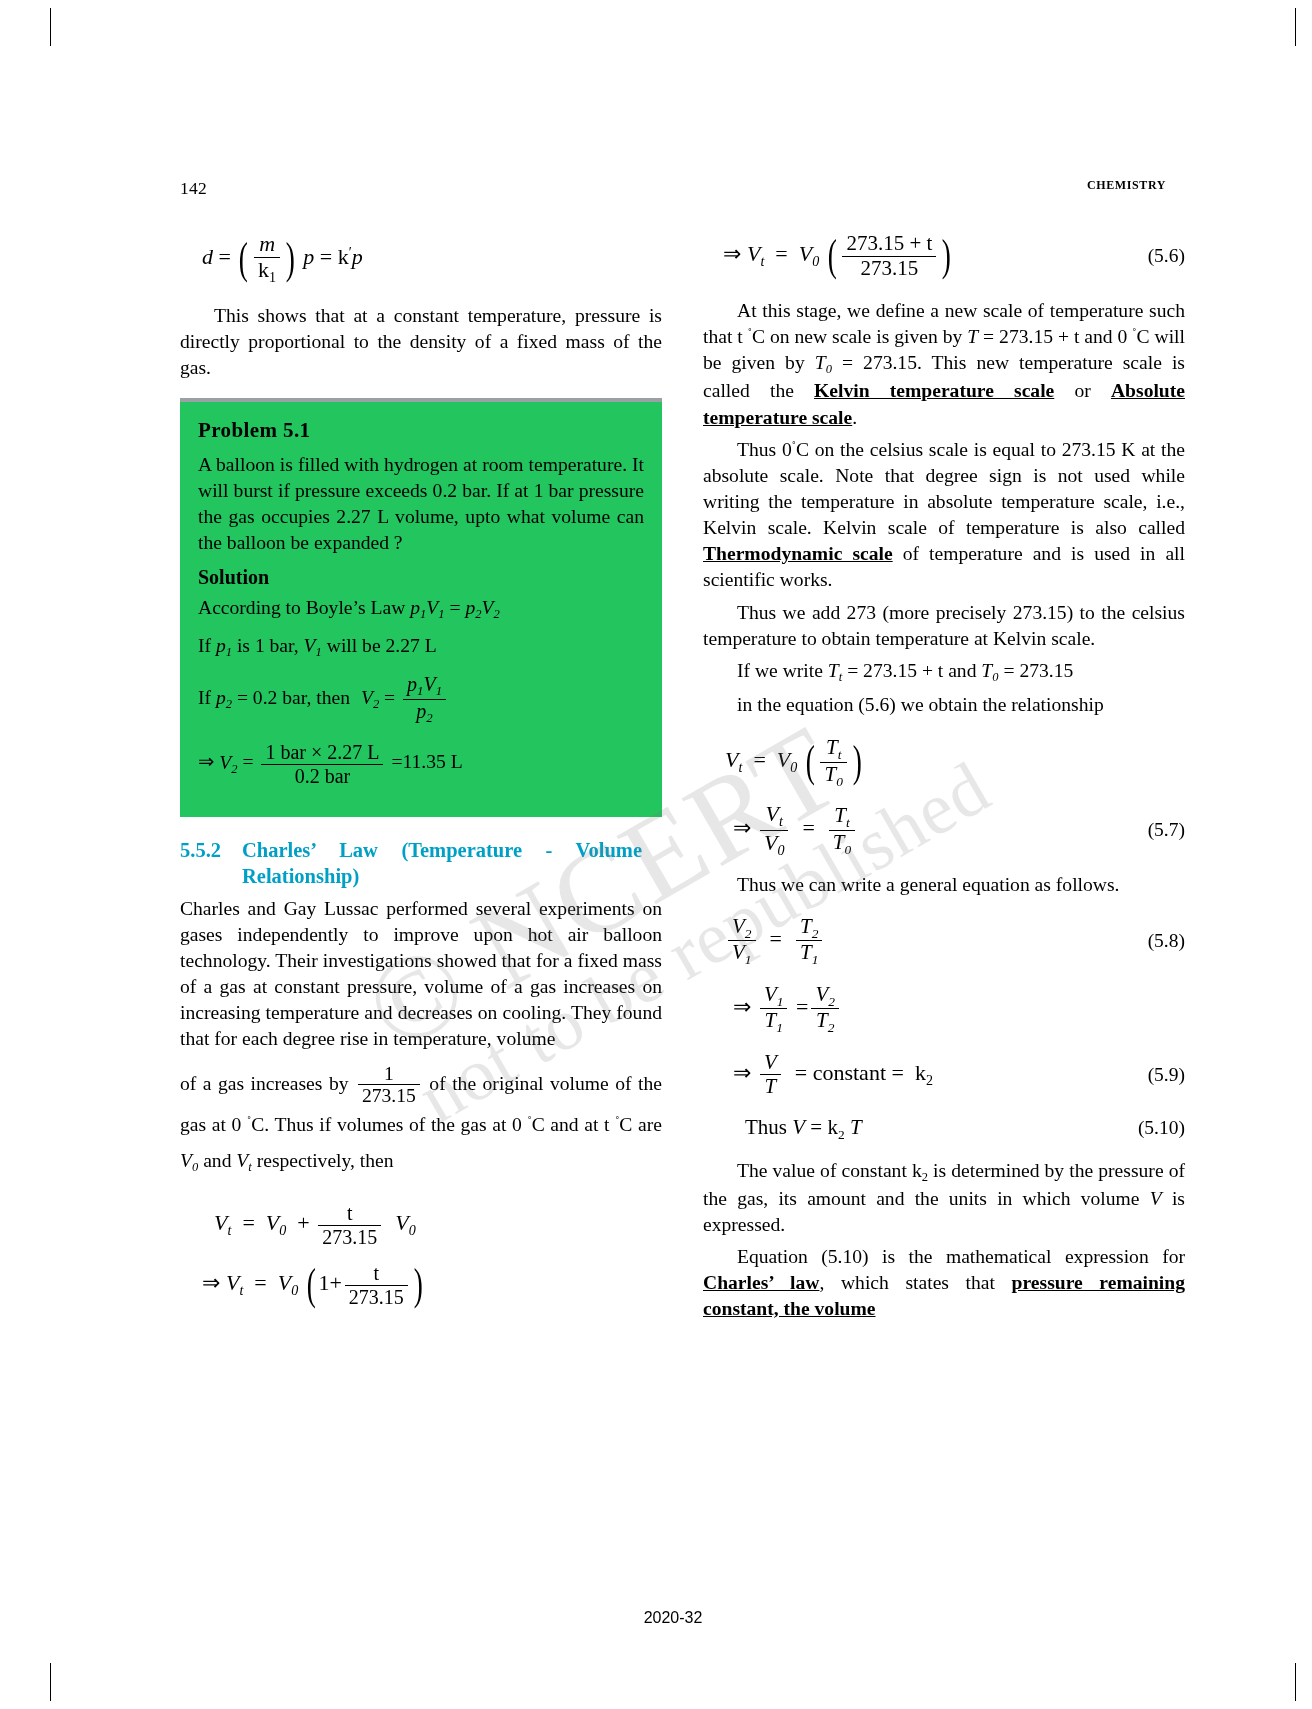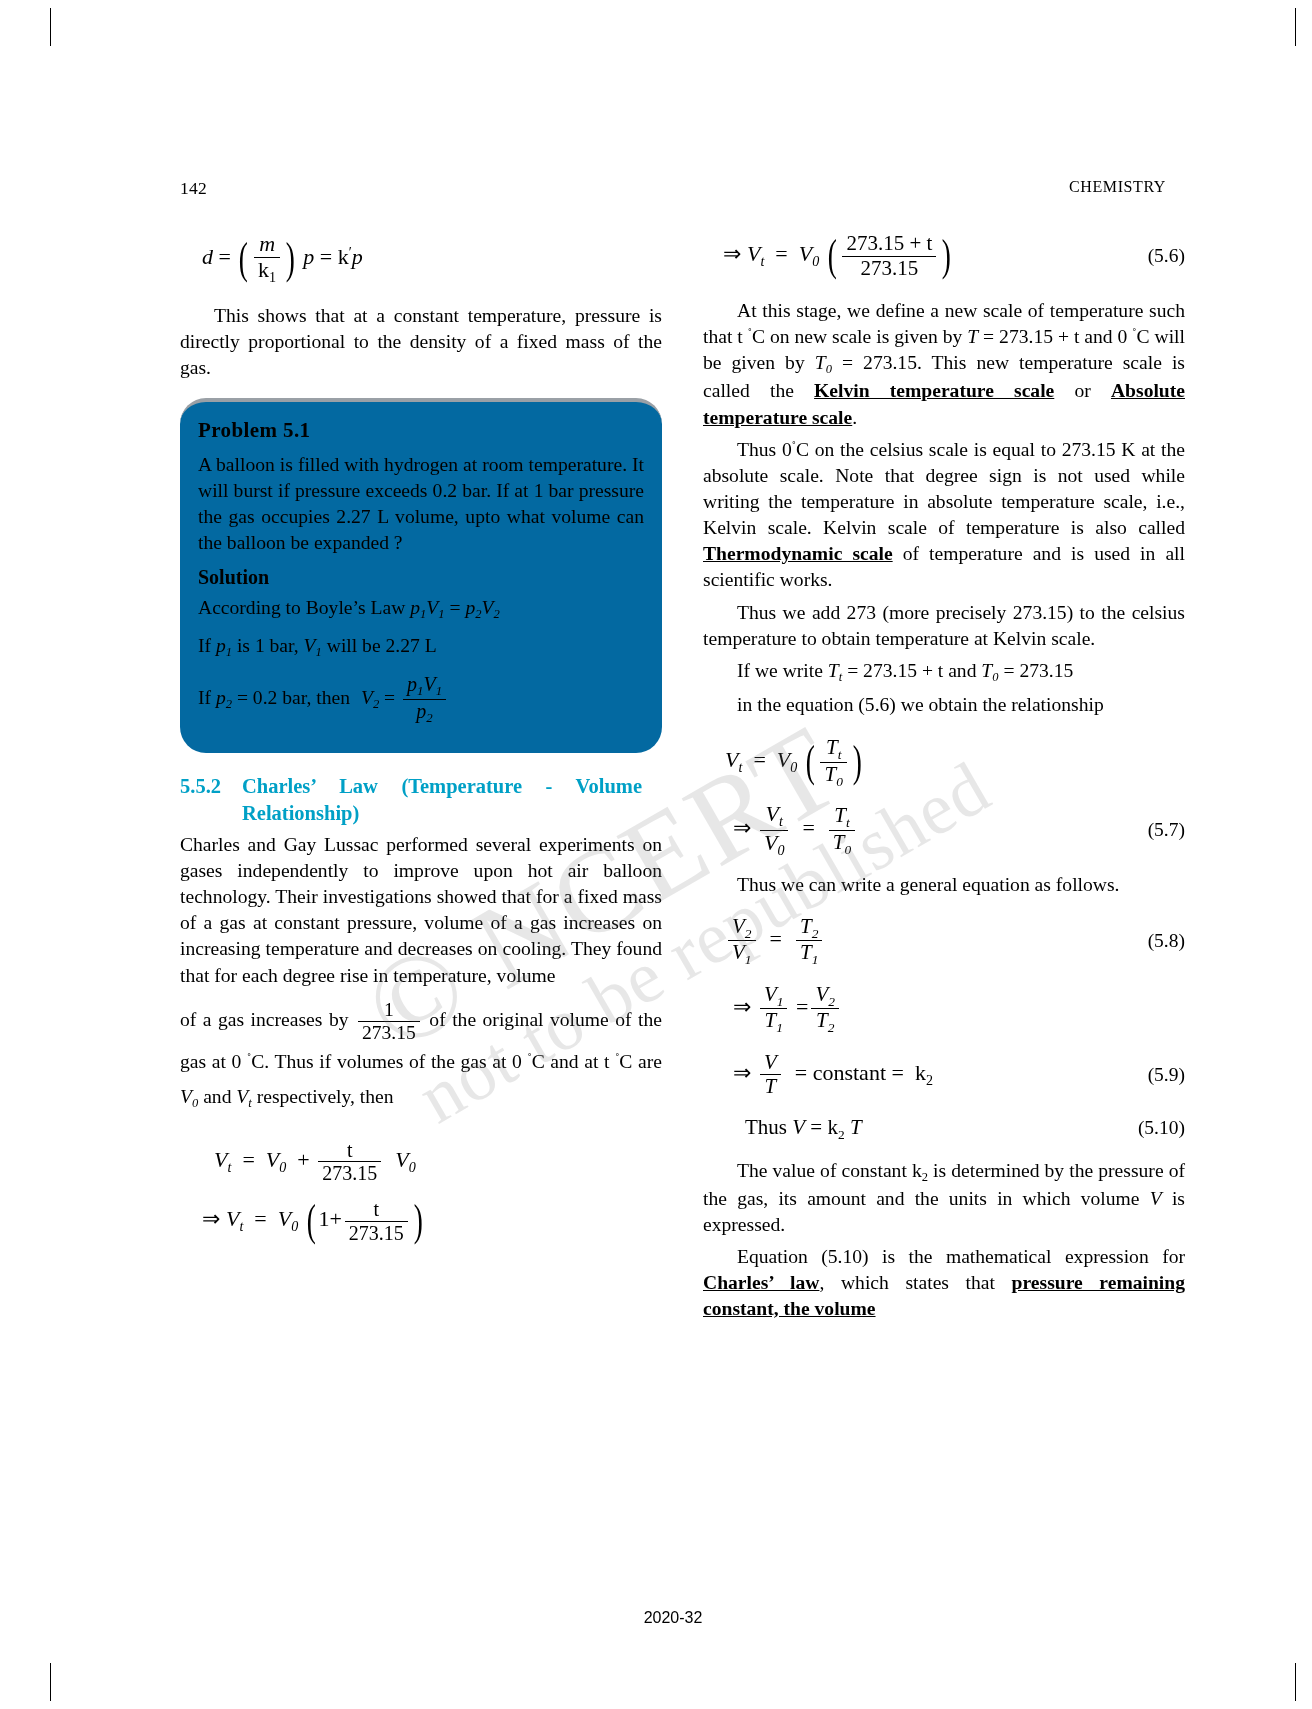--- a/index.html
+++ b/index.html
@@ -31,21 +31,21 @@
   }
 
   
   .runhead {
     position: absolute;
     top: 178px;
     font-size: 17.5px;
     letter-spacing: 0.2px;
   }
   .runhead.left { left: 163px; }
-  .runhead.right { right: 163px; font-size: 16px; letter-spacing: 0.6px; }
+  .runhead.right { right: 163px; font-size: 12px; letter-spacing: 0.6px; font-weight: bold; }
 
   .col {
     position: absolute;
     top: 228px;
     width: 482px;
     font-size: 19.6px;
     line-height: 1.335;
     text-align: justify;
   }
   .col.left { left: 163px; }
@@ -89,25 +89,24 @@
     position: absolute;
     right: 0;
     top: 50%;
     transform: translateY(-50%);
     font-size: 19.5px;
   }
 
   
   .problembox {
     margin: 16px 0 18px 0;
-    background: #0369a1;
+    background: #22c55e;
     border-top: 4px solid #9aa0a6;
     padding: 14px 18px 16px 18px;
     text-align: left;
-    border-radius: 26px;
   }
   .problembox .title {
     font-weight: bold;
     font-size: 21px;
     margin-bottom: 8px;
     letter-spacing: 0.4px;
   }
   .problembox p { text-align: justify; margin-bottom: 4px; }
   .problembox .solution {
     font-weight: bold;
@@ -194,20 +193,28 @@
 
       <p style="margin-bottom:12px;">
         If <span class="math it">p<span class="sub">2</span></span> = 0.2 bar, then
         <span class="math it" style="margin-left:6px;">V<span class="sub">2</span></span> =
         <span class="frac math" style="font-size:20px;">
           <span class="num it">p<span class="sub">1</span>V<span class="sub">1</span></span>
           <span class="den it">p<span class="sub">2</span></span>
         </span>
       </p>
 
+      <p style="margin:16px 0 14px 0;">
+        <span class="math">⇒ <span class="it">V<span class="sub">2</span></span> =</span>
+        <span class="frac math" style="font-size:20px;">
+          <span class="num">1 bar × 2.27 L</span>
+          <span class="den">0.2 bar</span>
+        </span>
+        <span>=11.35 L</span>
+      </p>
 
     </div>
 
     <div class="secheading">
       <span class="num">5.5.2</span><span class="txt">Charles’ Law (Temperature - Volume Relationship)</span>
     </div>
 
     <p class="para noind" style="margin-top:4px;">Charles and Gay Lussac performed several experiments on gases independently to improve upon hot air balloon technology. Their investigations showed that for a fixed mass of a gas at constant pressure, volume of a gas increases on increasing temperature and decreases on cooling. They found that for each degree rise in temperature, volume</p>
 
     <p class="para noind" style="margin-top:10px; line-height:1.8;">

